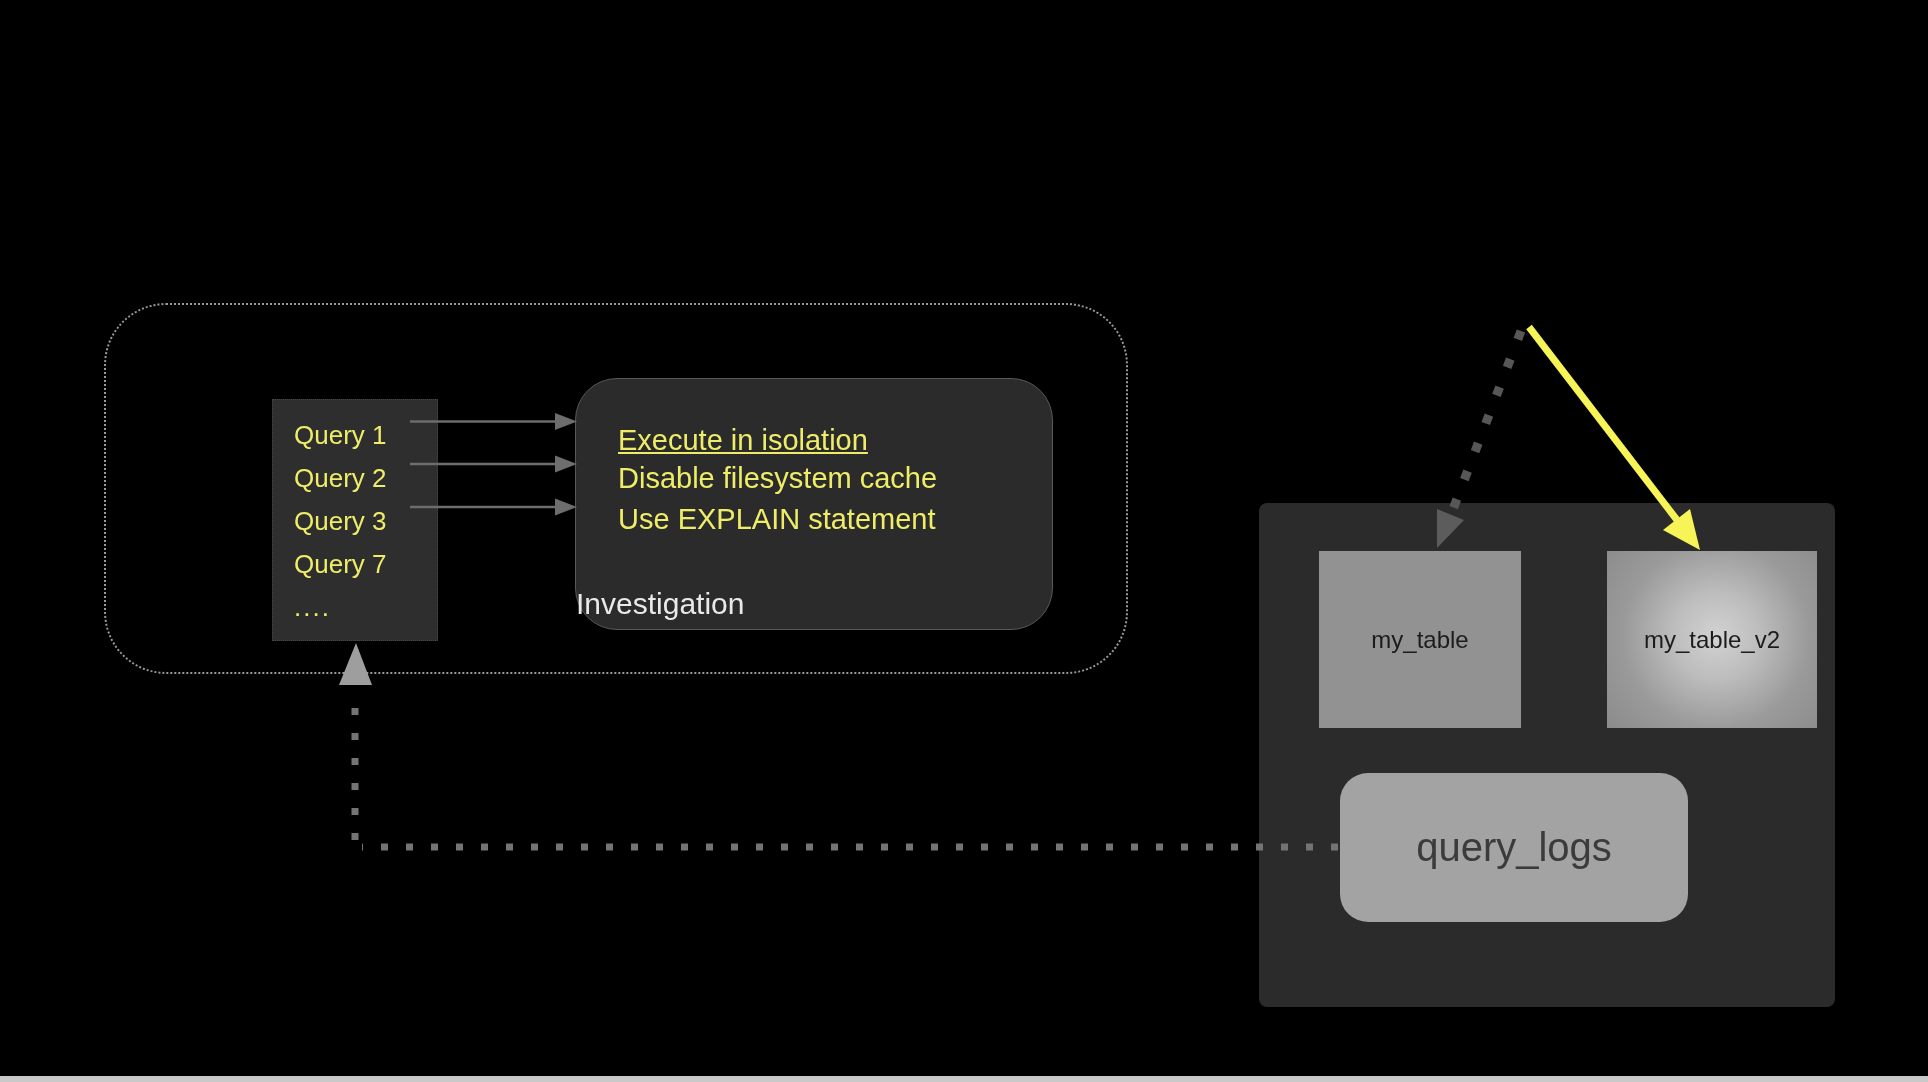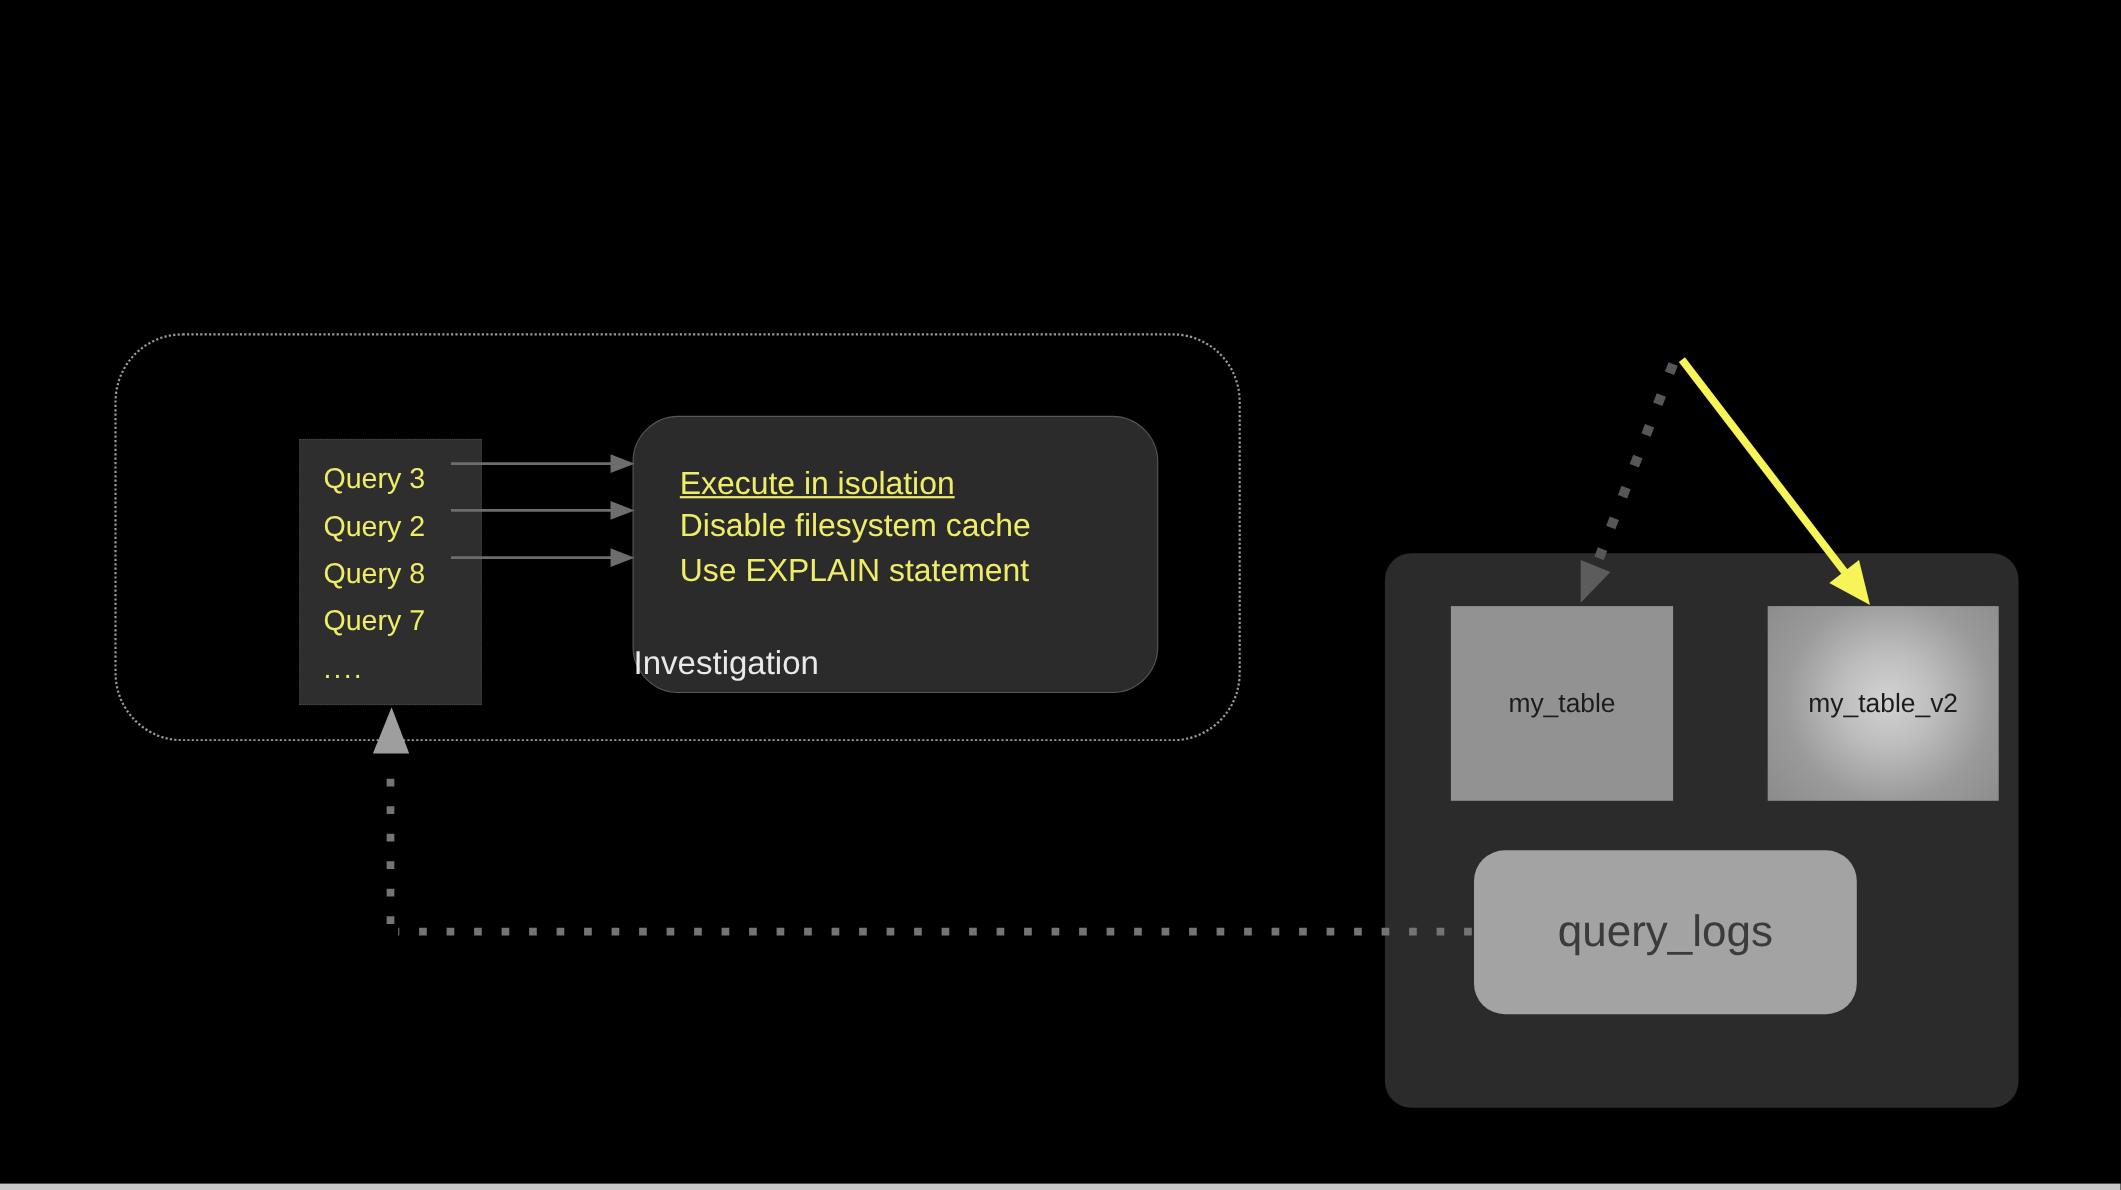--- a/index.html
+++ b/index.html
@@ -58,21 +58,21 @@
   
   .client-box{
     position:absolute;left:1292px;top:159px;width:474px;height:166px;
     background:var(--box-dark);border:1.5px solid #5e5e5e;border-radius:28px;
     display:flex;align-items:center;justify-content:center;
     font-size:32px;color:var(--muted-text);
   }
   
   .ch-box{
     position:absolute;left:1259px;top:503px;width:576px;height:504px;
-    background:var(--box-dark);border-radius:24px;
+    background:var(--box-dark);border-radius:8px;
   }
   .ch-table{
     position:absolute;top:48px;display:flex;align-items:center;justify-content:center;
     font-size:24px;color:var(--dark-label);
   }
   .ch-table.t1{left:60px;width:202px;height:177px;background:var(--table-gray);}
   .ch-table.t2{
     left:348px;width:210px;height:177px;
     background:radial-gradient(circle at 52% 48%, #d2d2d2 0%, #bdbdbd 30%, #9a9a9a 65%, #8b8b8b 100%);
   }
@@ -98,23 +98,23 @@
   }
 </style>
 </head>
 <body>
 
 <div class="canvas">
 
   <div class="dotted-frame"></div>
 
   <div class="query-box">
+    <div class="qrow">Query 1</div>
+    <div class="qrow">Query 2</div>
     <div class="qrow">Query 3</div>
-    <div class="qrow">Query 2</div>
-    <div class="qrow">Query 8</div>
     <div class="qrow">Query 7</div>
     <div class="qrow ellipsis">....</div>
   </div>
 
   <div class="invest-box">
     <div class="tip tip1">Execute in isolation</div>
     <div class="tip tip2">Disable filesystem cache</div>
     <div class="tip tip3">Use EXPLAIN statement</div>
     <div class="title">Investigation</div>
   </div>

